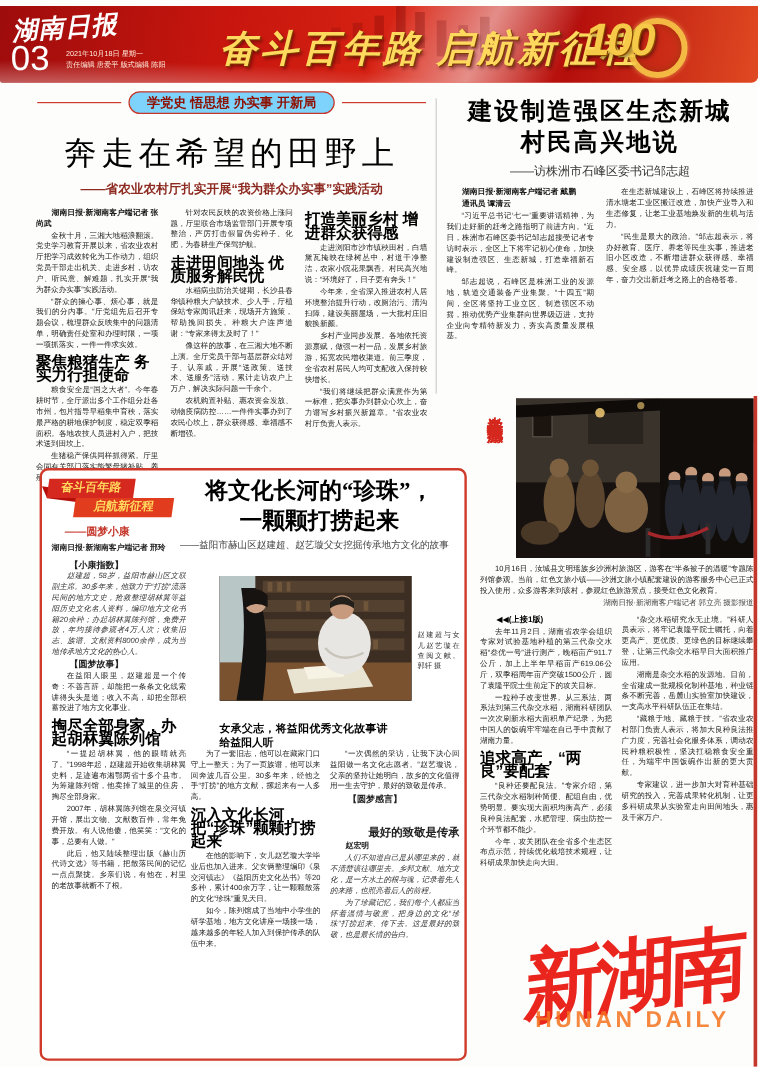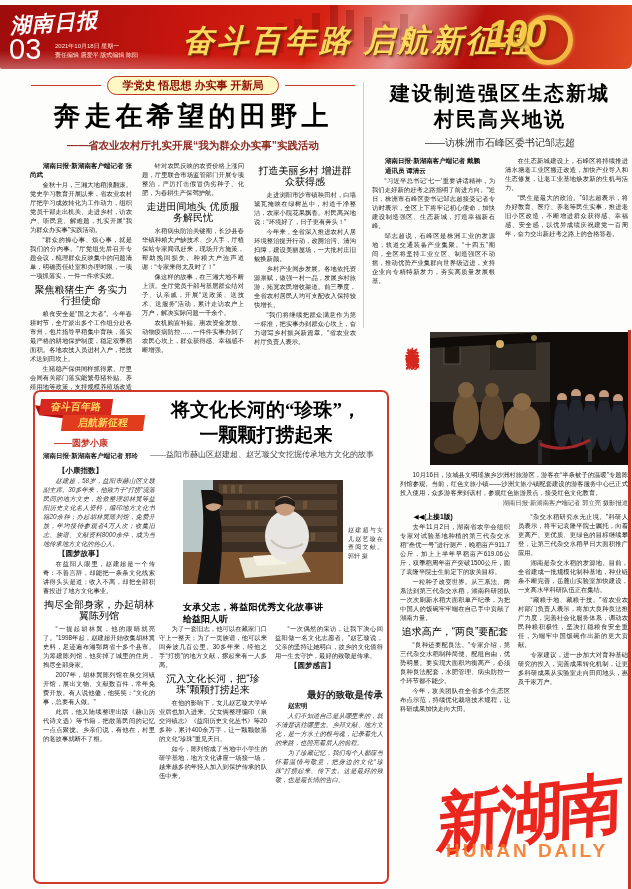--- a/index.html
+++ b/index.html
@@ -27,30 +27,30 @@
     text-shadow:1px 1px 0 #7a3c00,2px 2px 3px rgba(60,0,0,.55);}
   .emblem{position:absolute;left:487px;top:6px;width:80px;height:52px;}
   .emblem .ring{position:absolute;left:36px;top:4px;width:40px;height:40px;border:5px solid rgba(247,201,72,.9);
     border-radius:50%;box-shadow:inset 0 0 6px rgba(120,60,0,.6),0 0 4px rgba(255,220,120,.6);}
   .emblem .num{position:absolute;left:0;top:2px;font-size:38px;font-weight:900;font-style:italic;color:#f7c948;
     text-shadow:1px 1px 0 #8a4a00,2px 2px 3px rgba(0,0,0,.4);letter-spacing:-2px;}
   
   .bodytext{font-size:6.3px;line-height:9px;text-align:justify;color:#222;}
   .bodytext p{margin:0 0 1px;text-indent:2em;}
   .byline{font-size:6.5px;font-weight:bold;color:#111;margin:0 0 3px;text-indent:0;}
-  .subhead{font-size:10px;font-weight:normal;color:#000;text-align:center;margin:4px 0 3px;line-height:11px;}
+  .subhead{font-size:13px;font-weight:bold;color:#000;text-align:left;margin:4px 0 3px;line-height:11px;}
   .colwrap{display:flex;gap:10px;overflow:hidden;}
   .colwrap>div{flex:1;overflow:hidden;}
   
   .left-art{position:absolute;left:30px;top:76px;width:326px;height:312px;}
   .kicker-row{display:flex;align-items:center;justify-content:center;gap:6px;height:18px;}
   .kicker-line{height:1px;background:#cf3a2a;flex:1;max-width:70px;}
-  .kicker-pill{background:#fef9c3;border:1px solid #c5372b;color:#8e1000;font-weight:bold;font-size:11px;
+  .kicker-pill{background:#7dd3fc;border:1px solid #c5372b;color:#8e1000;font-weight:bold;font-size:11px;
     padding:1px 14px;border-radius:12px;white-space:nowrap;}
-  .la-headline{font-size:27px;font-weight:700;color:#000;text-align:center;letter-spacing:4px;margin-top:4px;}
+  .la-headline{font-size:27px;font-weight:400;color:#000;text-align:center;letter-spacing:4px;margin-top:16px;}
   .la-subtitle{font-size:10.5px;color:#8d2b22;text-align:center;margin-top:5px;font-weight:bold;}
   .la-cols{margin-top:8px;height:230px;}
   
   .vrule{position:absolute;left:363px;top:82px;width:1px;height:246px;background:#ccc;}
   .right-art{position:absolute;left:372px;top:76px;width:256px;height:252px;}
   .ra-kicker-row{display:flex;align-items:center;justify-content:center;gap:4px;height:18px;}
   .ra-kicker{background:linear-gradient(#f3cf7a,#d79a33);color:#7c1500;font-weight:bold;font-size:11px;
     padding:2px 10px;white-space:nowrap;}
   .slashes{width:18px;height:15px;background:repeating-linear-gradient(65deg,#c5372b 0 3px,transparent 3px 7px);}
   .ra-headline{font-family:"Liberation Serif","DejaVu Serif",serif;font-size:20px;line-height:26px;

